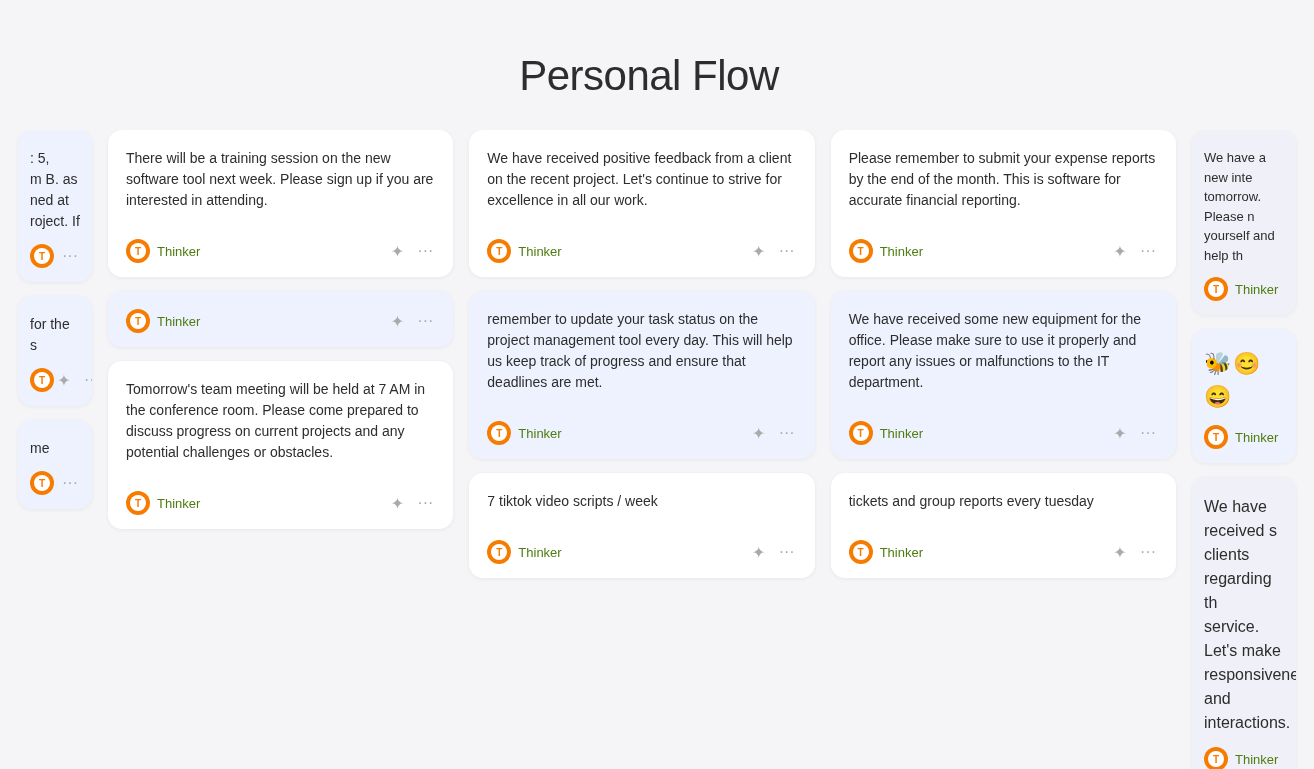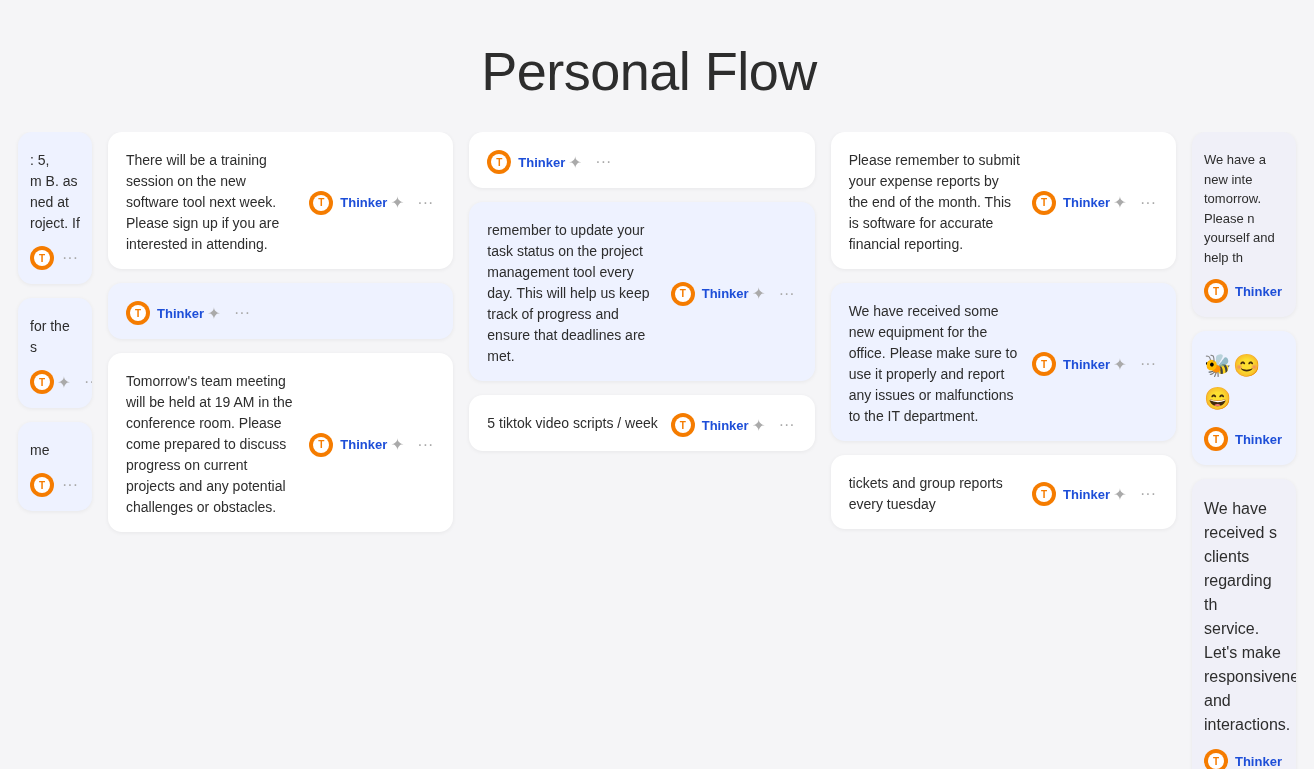--- a/index.html
+++ b/index.html
@@ -10,25 +10,26 @@
       overflow: hidden;
     }
     .page-container {
       width: 1314px;
       min-height: 769px;
       background: #f5f5f7;
       position: relative;
     }
     .page-title {
       text-align: center;
-      font-size: 54px;
+      font-size: 42px;
       font-weight: 400;
       color: #2d2d2d;
       padding: 40px 16px 30px 0;
       letter-spacing: -0.5px;
+      margin-top: 12px;
     }
     .board {
       display: flex;
       flex-direction: row;
       gap: 0;
       padding: 0 10px;
       width: 100%;
       overflow: hidden;
     }
     .column {
@@ -56,22 +57,22 @@
       gap: 14px;
       padding: 0 8px;
       overflow: hidden;
     }
     .card {
       background: #ffffff;
       border-radius: 14px;
       padding: 18px 18px 14px 18px;
       box-shadow: 0 1px 4px rgba(0,0,0,0.06);
       display: flex;
-      flex-direction: row;
-      gap: 12px;
+      flex-direction: column;
+      gap: 28px;
     }
     .card-partial {
       background: #f0f0f8;
       border-radius: 14px;
       padding: 18px 12px 14px 12px;
       display: flex;
       flex-direction: column;
       gap: 12px;
       overflow: hidden;
     }
@@ -110,22 +111,22 @@
       align-items: center;
       justify-content: center;
     }
     .avatar-logo {
       font-size: 10px;
       color: #f57c00;
       font-weight: bold;
     }
     .author-name {
       font-size: 13px;
-      color: #1d4ed8;
-      font-weight: 700;
+      color: #4d7c0f;
+      font-weight: 400;
     }
     .card-actions {
       display: flex;
       align-items: center;
       gap: 8px;
     }
     .action-btn {
       color: #aaa;
       font-size: 16px;
       cursor: pointer;
@@ -237,40 +238,41 @@
             <span class="author-name">Thinker</span>
           </div>
           <div class="card-actions">
             <span class="action-btn">✦</span>
             <span class="action-btn">···</span>
           </div>
         </div>
       </div>
 
       <div class="card">
-        <div class="card-text">Tomorrow's team meeting will be held at 19 AM in the conference room. Please come prepared to discuss progress on current projects and any potential challenges or obstacles.</div>
+        <div class="card-text">Tomorrow's team meeting will be held at 7 AM in the conference room. Please come prepared to discuss progress on current projects and any potential challenges or obstacles.</div>
         <div class="card-footer">
           <div class="card-author">
             <div class="avatar">
               <div class="avatar-inner">
                 <span class="avatar-logo">T</span>
               </div>
             </div>
             <span class="author-name">Thinker</span>
           </div>
           <div class="card-actions">
             <span class="action-btn">✦</span>
             <span class="action-btn">···</span>
           </div>
         </div>
       </div>
     </div>
 
     <div class="column">
       <div class="card">
+        <div class="card-text">We have received positive feedback from a client on the recent project. Let's continue to strive for excellence in all our work.</div>
         <div class="card-footer">
           <div class="card-author">
             <div class="avatar">
               <div class="avatar-inner">
                 <span class="avatar-logo">T</span>
               </div>
             </div>
             <span class="author-name">Thinker</span>
           </div>
           <div class="card-actions">
@@ -292,21 +294,21 @@
             <span class="author-name">Thinker</span>
           </div>
           <div class="card-actions">
             <span class="action-btn">✦</span>
             <span class="action-btn">···</span>
           </div>
         </div>
       </div>
 
       <div class="card">
-        <div class="card-text">5 tiktok video scripts / week</div>
+        <div class="card-text">7 tiktok video scripts / week</div>
         <div class="card-footer">
           <div class="card-author">
             <div class="avatar">
               <div class="avatar-inner">
                 <span class="avatar-logo">T</span>
               </div>
             </div>
             <span class="author-name">Thinker</span>
           </div>
           <div class="card-actions">

